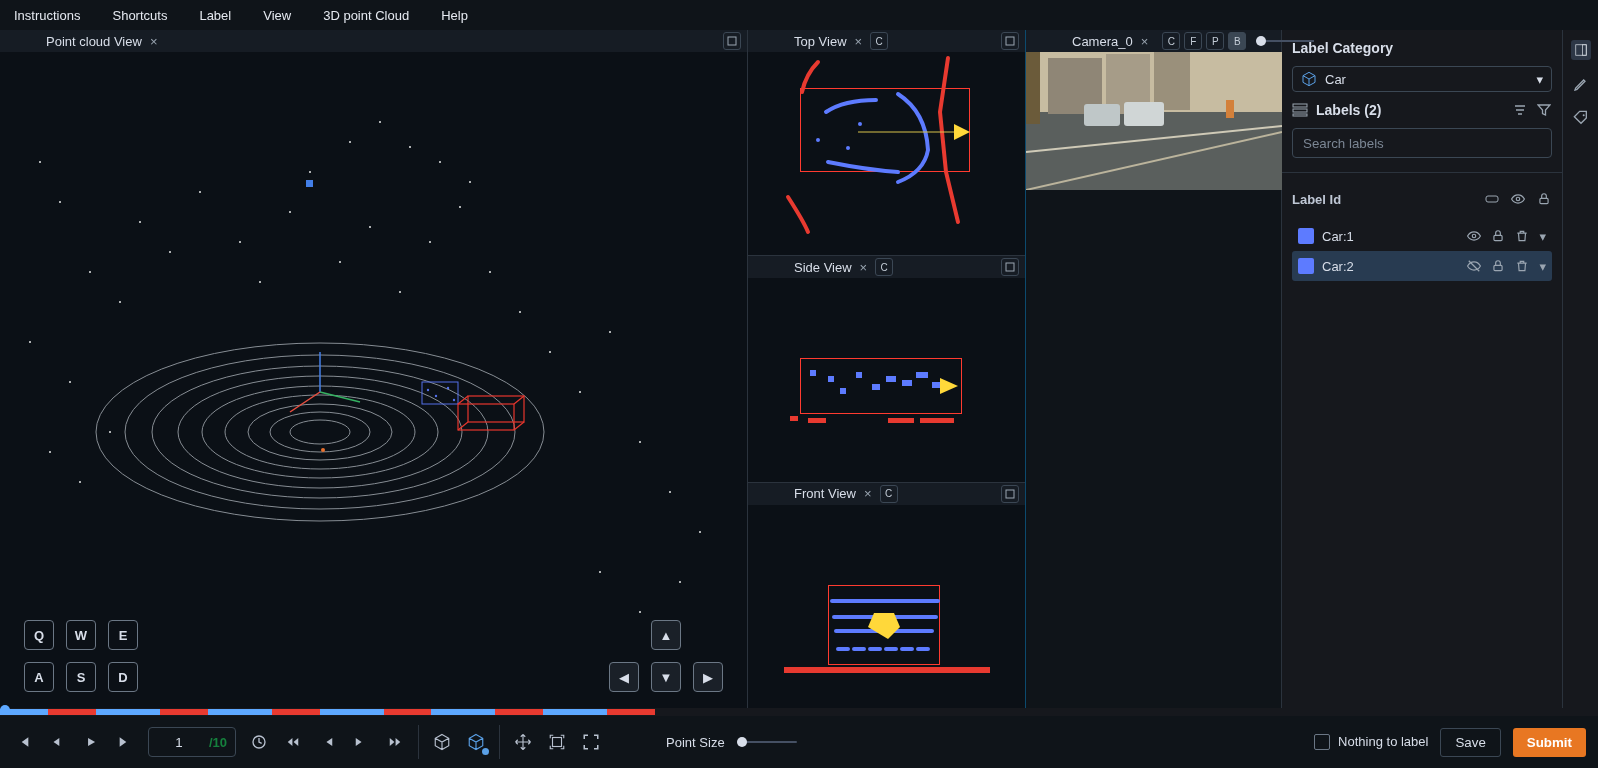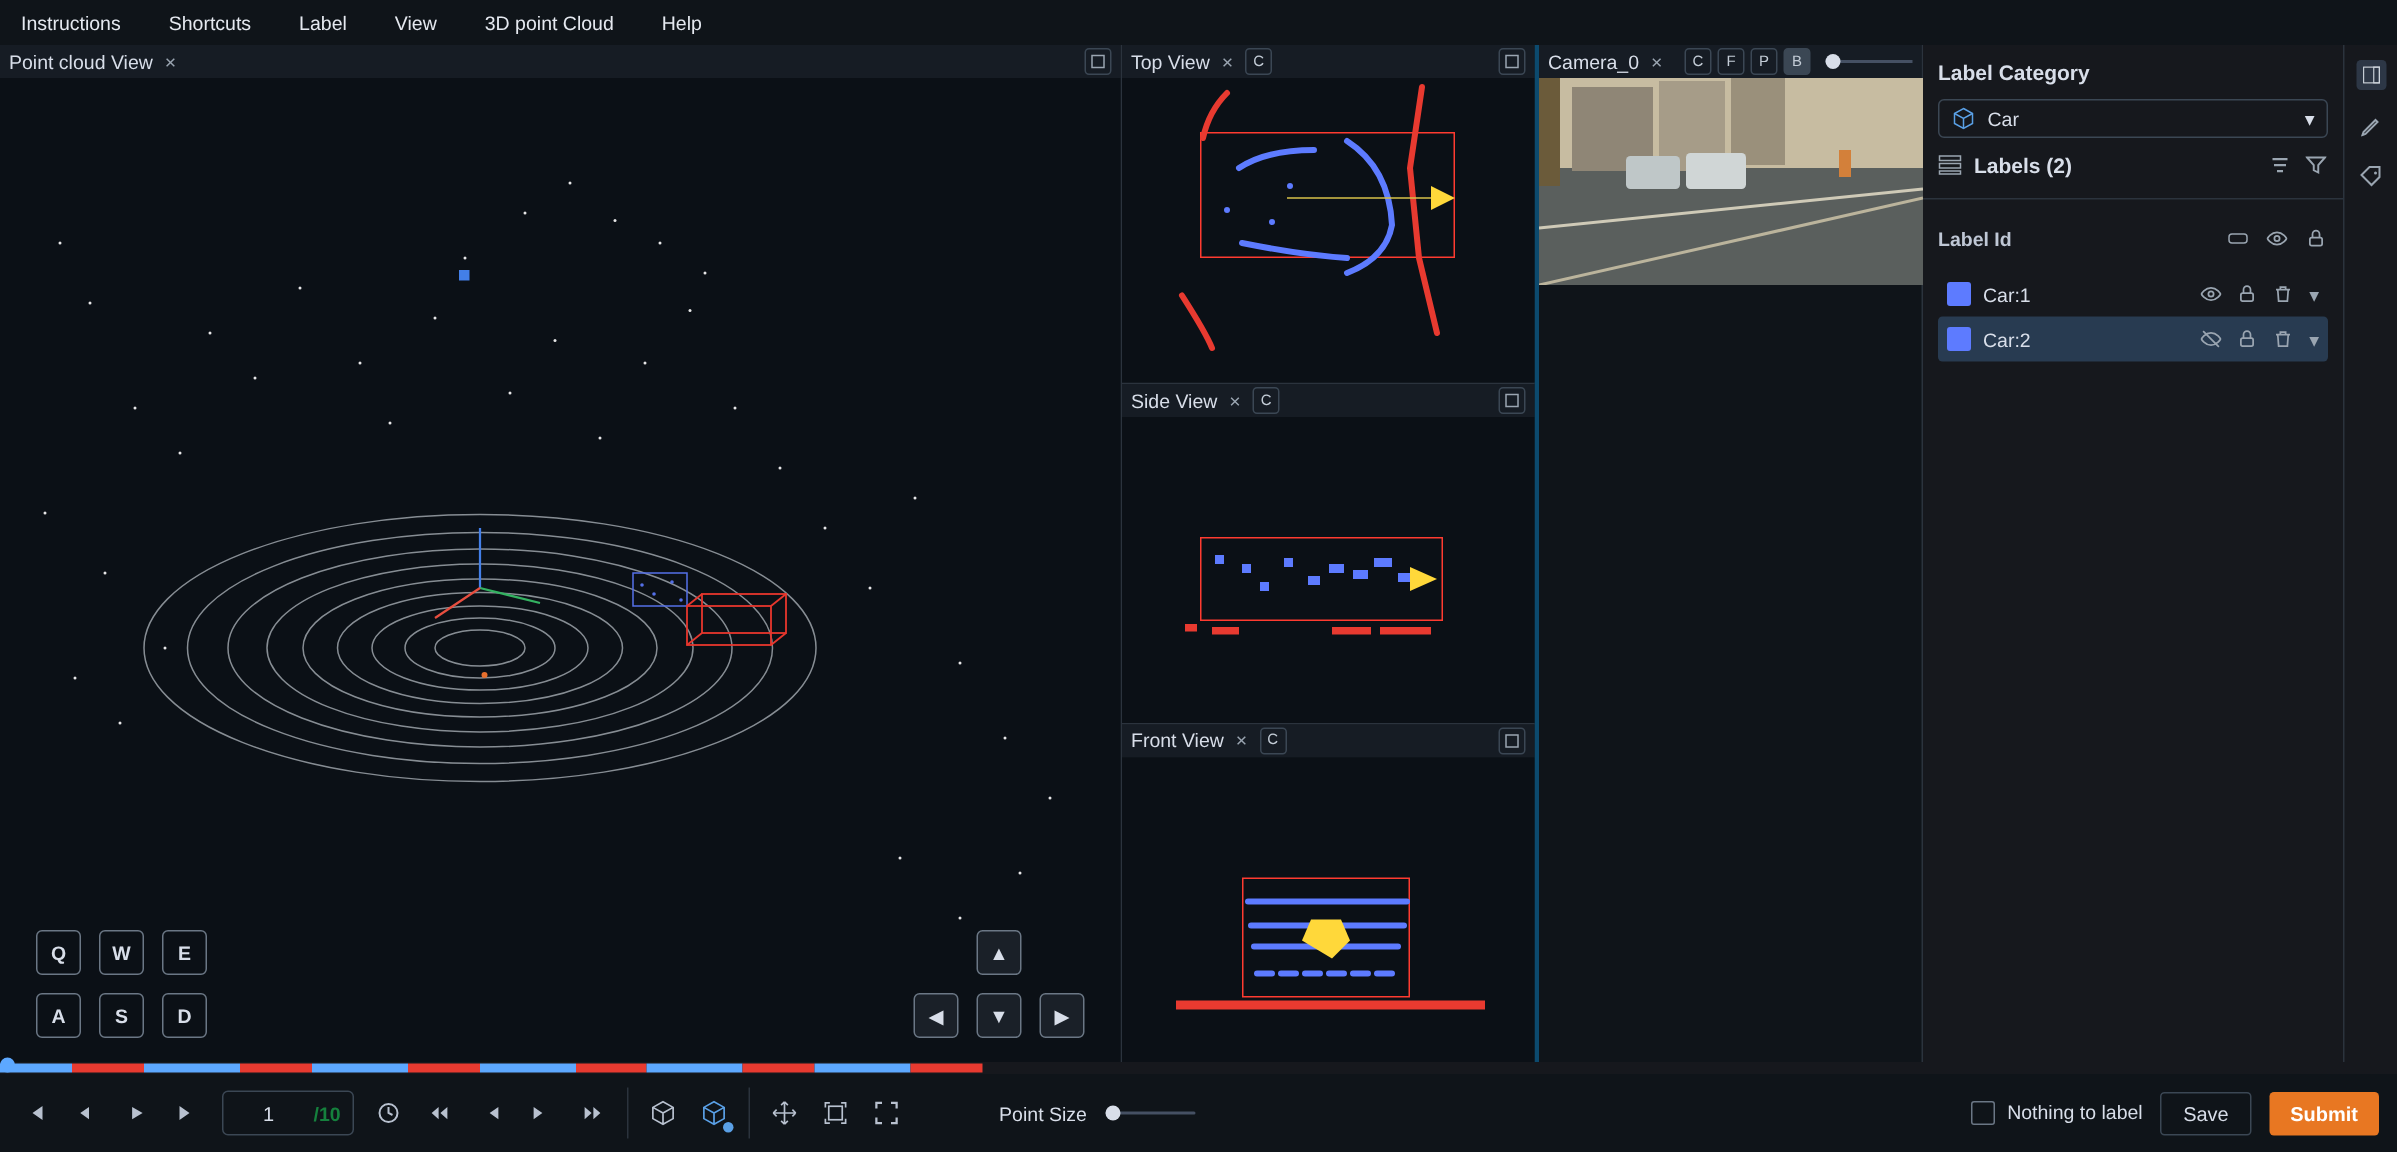--- a/index.html
+++ b/index.html
@@ -1,24 +1,24 @@
 <!DOCTYPE html>
 <html><head>
 <meta charset="utf-8">
 <style>
 * { box-sizing: border-box; margin: 0; padding: 0; font-family: -apple-system, BlinkMacSystemFont, "Segoe UI", sans-serif; }
 body { background: #0f1419; color: #d8dee9; width: 1598px; height: 768px; overflow: hidden; font-size: 13px; }
 .menubar { display: flex; height: 30px; align-items: center; padding: 0 10px; gap: 24px; background: #0f1419; }
 .menubar-item { cursor: pointer; padding: 4px 4px; color: #e5e9f0; }
 .workspace { display: flex; height: calc(100% - 90px); }
 .left-area { width: 748px; border-right: 1px solid #2b333d; display: flex; flex-direction: column; position: relative; }
-.middle-area { width: 278px; display: flex; flex-direction: column; border-right: 3px solid #0c4a6e; }
+.middle-area { width: 278px; display: flex; flex-direction: column; border-right: 1px solid #0c4a6e; }
 .camera-area { width: 256px; border-right: 1px solid #2b333d; display: flex; flex-direction: column; }
 .panel-header { display: flex; align-items: center; height: 22px; padding: 0 6px; background: #161c24; gap: 6px; }
-.tab-title { color: #d8dee9; font-size: 13px; }
+.tab-title { color: #d8dee9; font-size: 13px; margin-left: 40px; }
 .close-x { color: #9aa5b1; cursor: pointer; padding: 0 2px; }
 .spacer { flex: 1; }
 .sq-btn { width: 18px; height: 18px; border: 1px solid #3b4754; border-radius: 3px; display: flex; align-items: center; justify-content: center; font-size: 10px; color: #c3ccd6; cursor: pointer; }
 .viewport { flex: 1; background: #0b1016; position: relative; overflow: hidden; }
 .key-hints { position: absolute; bottom: 16px; left: 24px; display: grid; grid-template-columns: repeat(3, 30px); gap: 12px; }
 .key-box { width: 30px; height: 30px; border: 1px solid #6b7785; border-radius: 4px; display: flex; align-items: center; justify-content: center; font-weight: 600; color: #d8dee9; }
 .arrow-hints { position: absolute; bottom: 16px; right: 24px; display: grid; grid-template-columns: repeat(3, 30px); gap: 12px; }
 .arrow-box { width: 30px; height: 30px; border: 1px solid #6b7785; border-radius: 4px; display: flex; align-items: center; justify-content: center; color: #d8dee9; background: #1a2028; cursor:pointer; }
 .arrow-placeholder { width: 30px; height: 30px; }
 .mid-panel { flex: 1; border-bottom: 1px solid #2b333d; display: flex; flex-direction: column; }
@@ -356,20 +356,21 @@
             <path d="M2 3h10M3 7h8M5 11h4" stroke="#9aa5b1" stroke-width="1.5"></path>
           </svg>
       </span>
       <span class="icon-sq">
         <svg width="14" height="14" viewBox="0 0 14 14">
             <path d="M1 2h12l-4.5 5v5l-3-1.5V7L1 2z" fill="none" stroke="#9aa5b1" stroke-width="1.3"></path>
           </svg>
       </span>
     </div>
 
+    <input class="search-inp" placeholder="Search labels" style="">
 
     <div class="divider"></div>
 
     <div class="label-list-header">
       <span class="hdr">Label Id</span>
       <span class="hdr-icons">
         <span class="icon-sq">
             <svg width="14" height="14" viewBox="0 0 14 14">
               <rect x="1" y="4" width="12" height="6" rx="2" fill="none" stroke="#9aa5b1"></rect>
             </svg>

